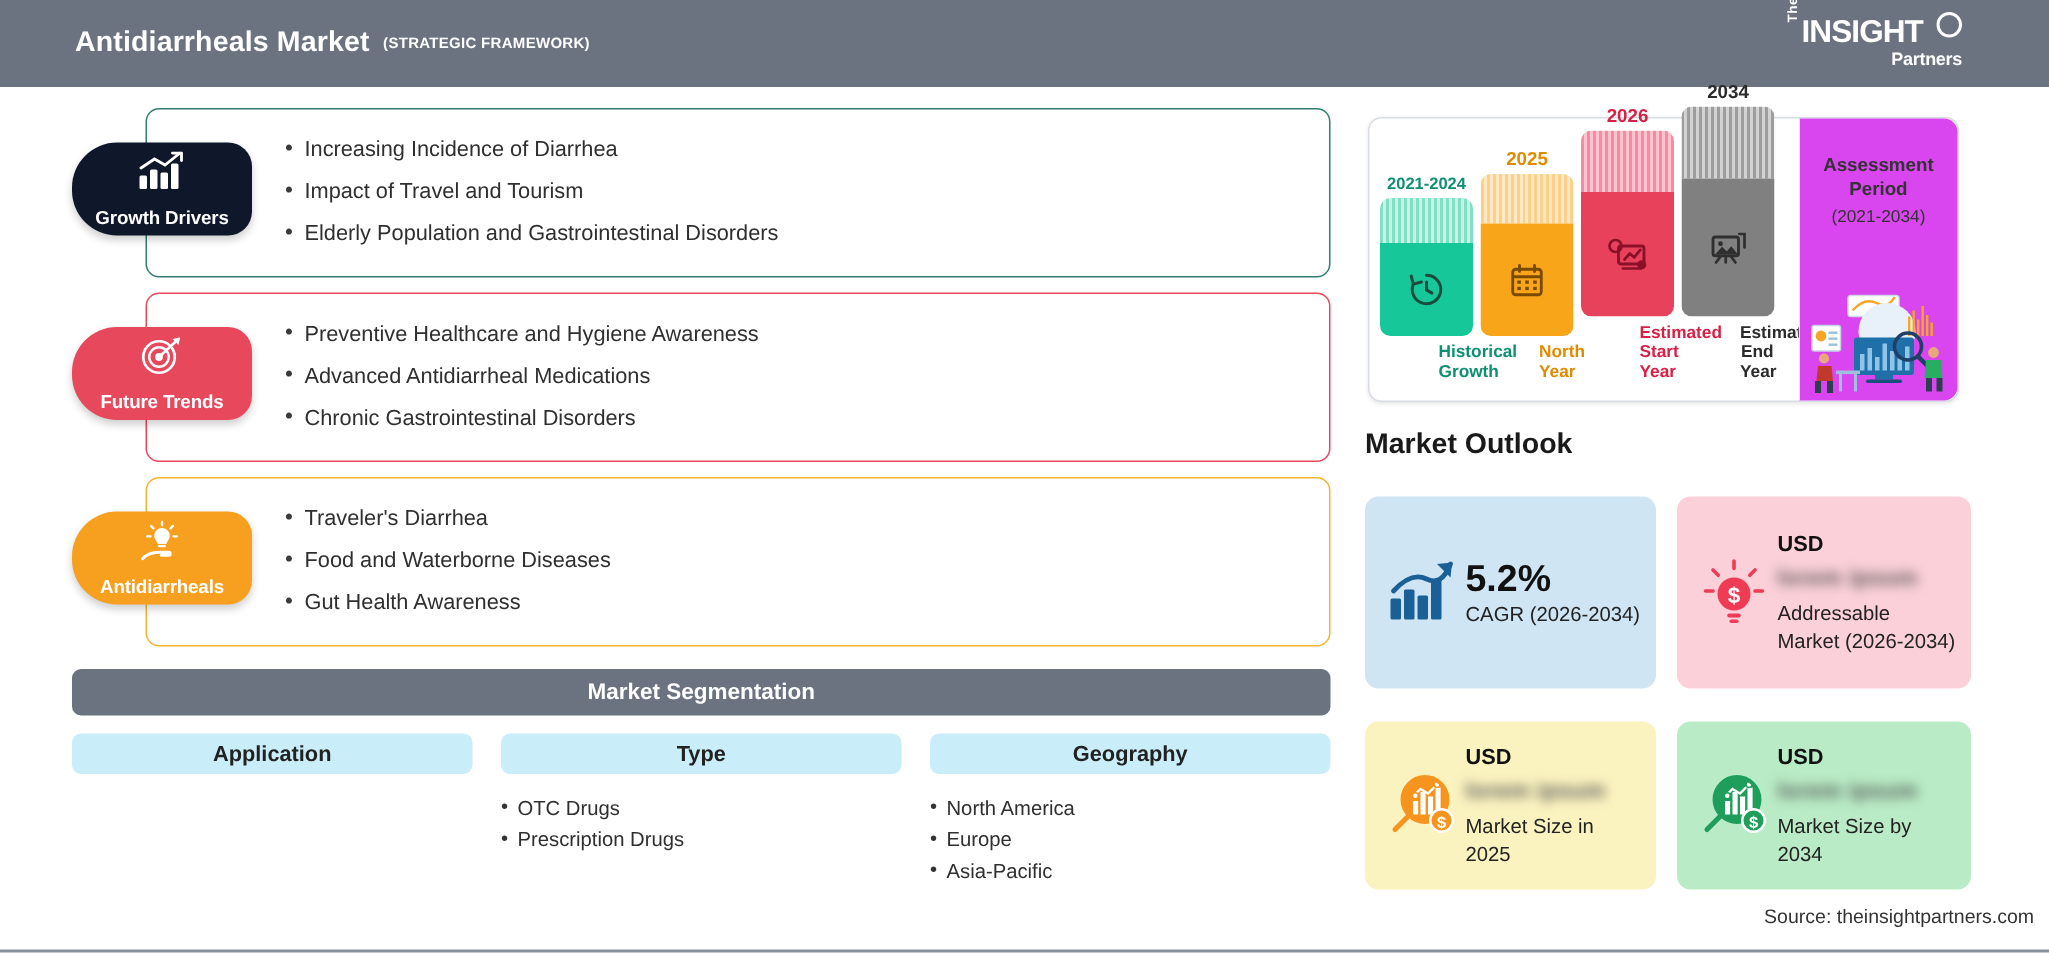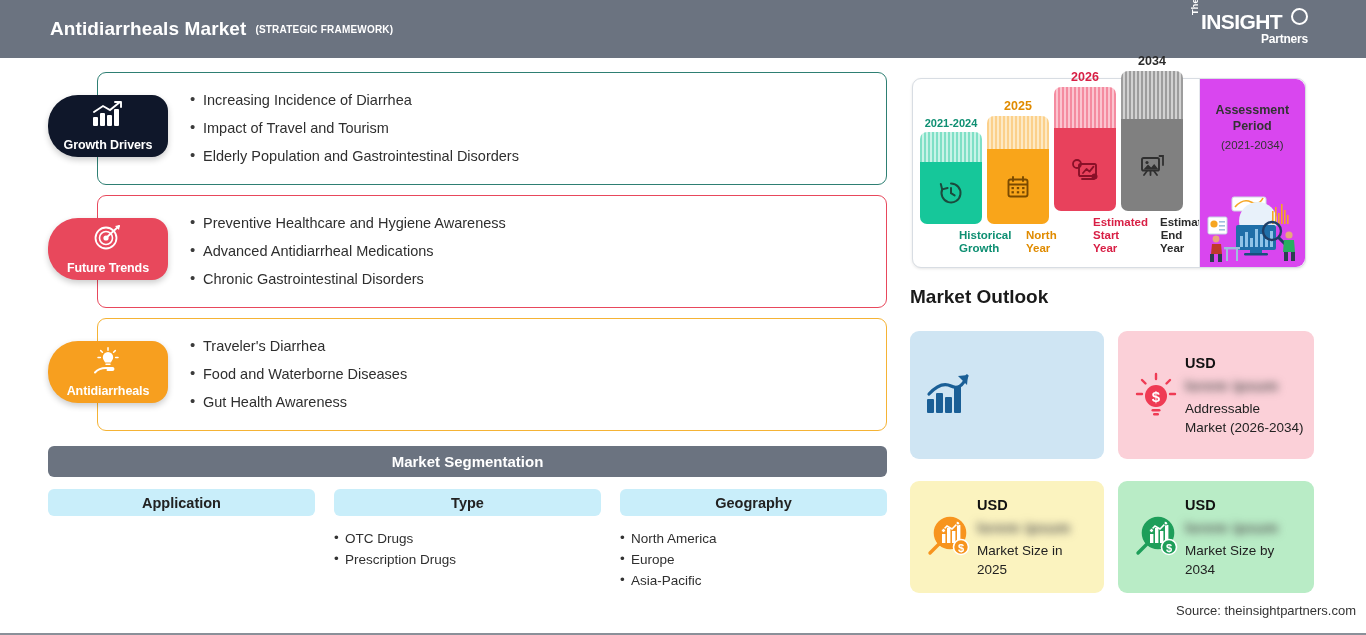--- a/index.html
+++ b/index.html
@@ -427,20 +427,24 @@
       <div class="kpi-icon">
         <svg width="48" height="44" viewBox="0 0 48 44">
           <rect x="3" y="26" width="7" height="14" rx="1" fill="#1a5f96"></rect>
           <rect x="12" y="20" width="7" height="20" rx="1" fill="#1a5f96"></rect>
           <rect x="21" y="24" width="7" height="16" rx="1" fill="#1a5f96"></rect>
           <rect x="30" y="13" width="7" height="27" rx="1" fill="#1a5f96"></rect>
           <path d="M5 21 Q17 8 27 13 T43 3" stroke="#1a5f96" stroke-width="3.2" fill="none" stroke-linecap="round"></path>
           <path d="M34 3 L44 2 L43 12" fill="#1a5f96"></path>
         </svg>
       </div>
+      <div class="kpi-text">
+        <div class="kpi-big">5.2%</div>
+        <div class="kpi-sub">CAGR (2026-2034)</div>
+      </div>
     </div>
   </div>
 
   <div class="kpi kpi-2">
     <div class="kpi-inner">
       <div class="kpi-icon">
         <svg width="46" height="48" viewBox="0 0 46 48">
           <g stroke="#ef3b54" stroke-width="2.4" stroke-linecap="round">
             <path d="M23 3 v5"></path>
               <path d="M9 9 l3.5 3.5"></path>

